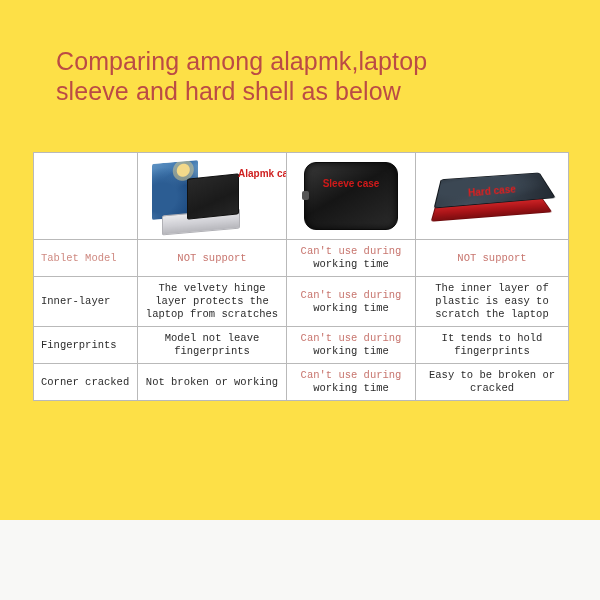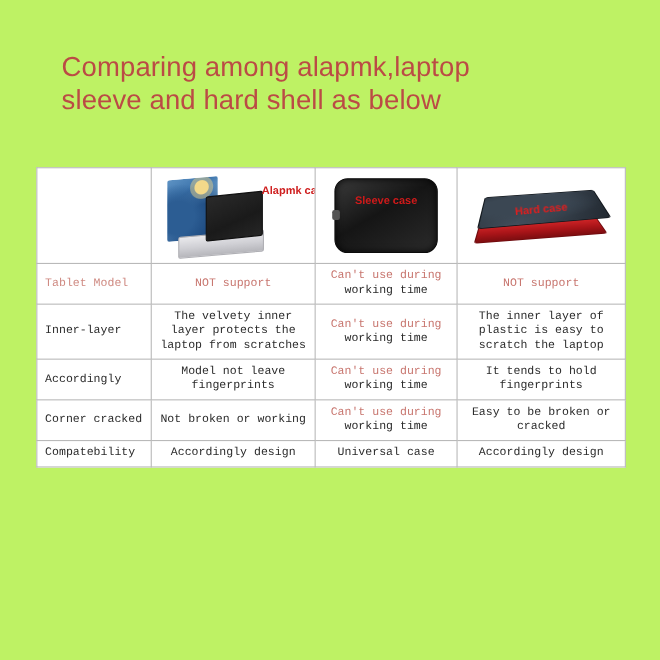--- a/index.html
+++ b/index.html
@@ -9,22 +9,22 @@
   body {
     width: 600px;
     height: 600px;
     background: #f8f8f6;
     font-family: "Liberation Sans", sans-serif;
     overflow: hidden;
   }
   .page {
     position: relative;
     width: 600px;
-    height: 600px;
-    background: #bef264;
+    height: 520px;
+    background: #fde047;
   }
 
   
   .title {
     position: absolute;
     left: 56px;
     top: 46px;
     width: 470px;
     font-family: "Liberation Sans", sans-serif;
     font-size: 25px;
@@ -252,38 +252,32 @@
       </tr>
 
         <tr>
           <td class="col-label"><span class="red-soft">Tablet Model</span></td>
           <td class="col-a"><span class="red">NOT support</span></td>
           <td class="col-b"><span class="red-part">Can't use during</span><span class="blk"> working time</span></td>
           <td class="col-c"><span class="red">NOT support</span></td>
         </tr>
         <tr>
           <td class="col-label"><span class="blk">Inner-layer</span></td>
-          <td class="col-a"><span class="blk">The velvety inner layer protects the laptop from scratches</span></td>
+          <td class="col-a"><span class="blk">The velvety hinge layer protects the laptop from scratches</span></td>
           <td class="col-b"><span class="red-part">Can't use during</span><span class="blk"> working time</span></td>
           <td class="col-c"><span class="blk">The inner layer of plastic is easy to scratch the laptop</span></td>
         </tr>
         <tr>
-          <td class="col-label"><span class="blk">Accordingly</span></td>
+          <td class="col-label"><span class="blk">Fingerprints</span></td>
           <td class="col-a"><span class="blk">Model not leave fingerprints</span></td>
           <td class="col-b"><span class="red-part">Can't use during</span><span class="blk"> working time</span></td>
           <td class="col-c"><span class="blk">It tends to hold fingerprints</span></td>
         </tr>
         <tr>
           <td class="col-label"><span class="blk">Corner cracked</span></td>
           <td class="col-a"><span class="blk">Not broken or working</span></td>
           <td class="col-b"><span class="red-part">Can't use during</span><span class="blk"> working time</span></td>
           <td class="col-c"><span class="blk">Easy to be broken or cracked</span></td>
         </tr>
-        <tr>
-          <td class="col-label"><span class="blk">Compatebility</span></td>
-          <td class="col-a"><span class="blk">Accordingly design</span></td>
-          <td class="col-b"><span class="blk">Universal case</span></td>
-          <td class="col-c"><span class="blk">Accordingly design</span></td>
-        </tr>
       </tbody>
   </table>
 
 </div>
 
 </body></html>

